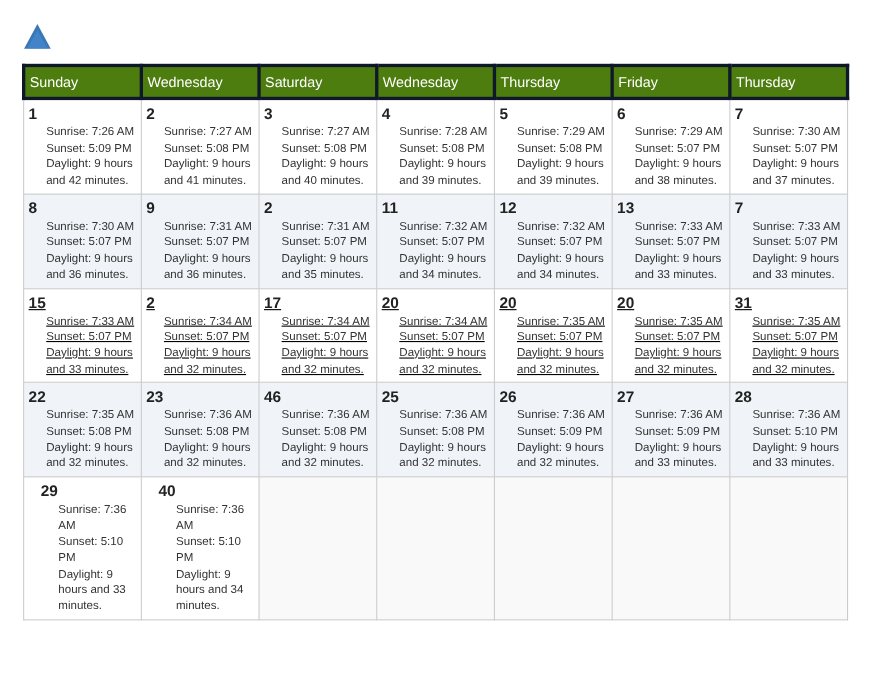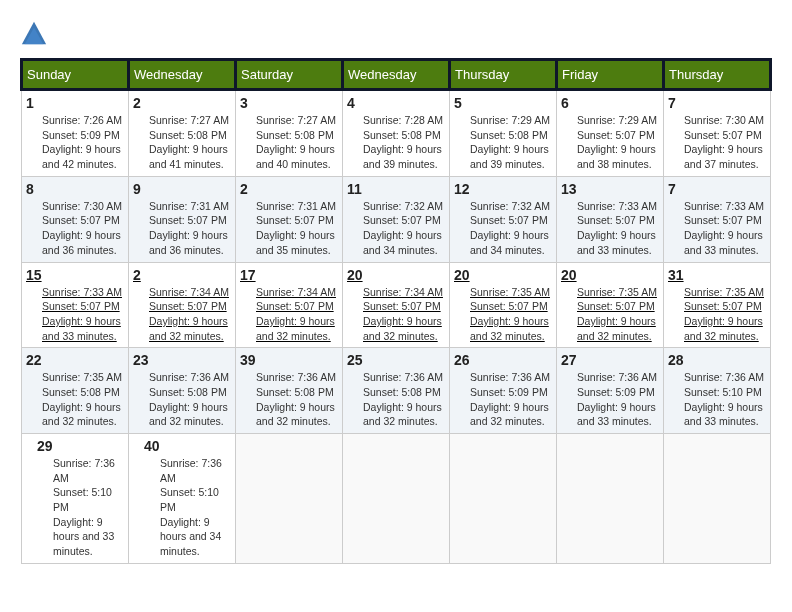--- a/index.html
+++ b/index.html
@@ -220,21 +220,21 @@
       <tr class="row-4">
         <td>
           <span class="day-number">22</span>
           <div class="day-info">Sunrise: 7:35 AM<br>Sunset: 5:08 PM<br>Daylight: 9 hours and 32 minutes.</div>
         </td>
         <td>
           <span class="day-number">23</span>
           <div class="day-info">Sunrise: 7:36 AM<br>Sunset: 5:08 PM<br>Daylight: 9 hours and 32 minutes.</div>
         </td>
         <td>
-          <span class="day-number">39</span>
+          <span class="day-number">46</span>
           <div class="day-info">Sunrise: 7:36 AM<br>Sunset: 5:08 PM<br>Daylight: 9 hours and 32 minutes.</div>
         </td>
         <td>
           <span class="day-number">25</span>
           <div class="day-info">Sunrise: 7:36 AM<br>Sunset: 5:08 PM<br>Daylight: 9 hours and 32 minutes.</div>
         </td>
         <td>
           <span class="day-number">26</span>
           <div class="day-info">Sunrise: 7:36 AM<br>Sunset: 5:09 PM<br>Daylight: 9 hours and 32 minutes.</div>
         </td>

